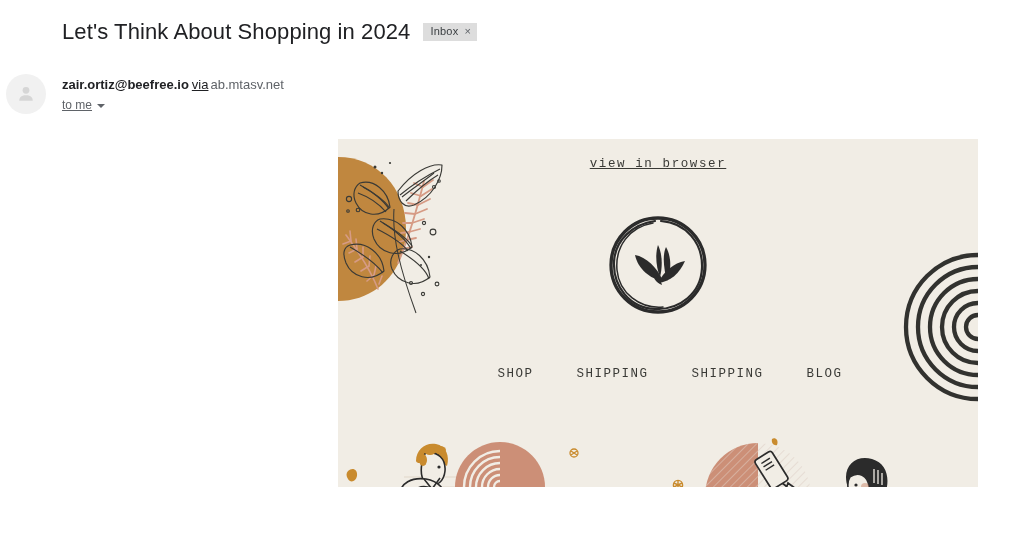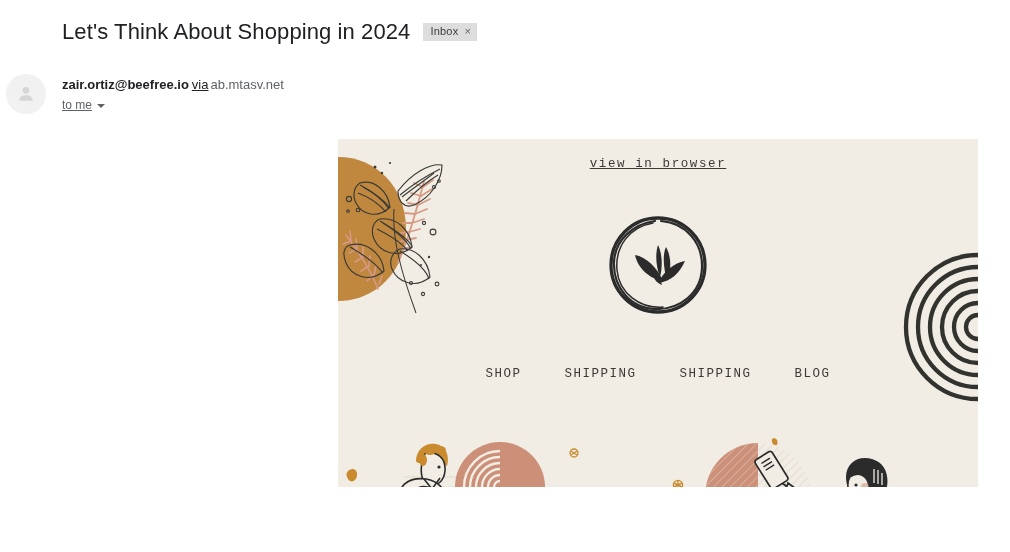--- a/index.html
+++ b/index.html
@@ -149,21 +149,21 @@
     left: 50%;
     transform: translateX(-50%);
     top: 74px;
     width: 104px;
     height: 104px;
   }
 
   .nav-menu {
     position: absolute;
     top: 228px;
-    left: 0;
+    left: 12px;
     width: 640px;
     display: flex;
     justify-content: center;
     gap: 43px;
   }
   .nav-item {
     font-family: "Liberation Mono", "DejaVu Sans Mono", monospace;
     font-size: 12.5px;
     letter-spacing: 1.5px;
     color: #3a3a36;

